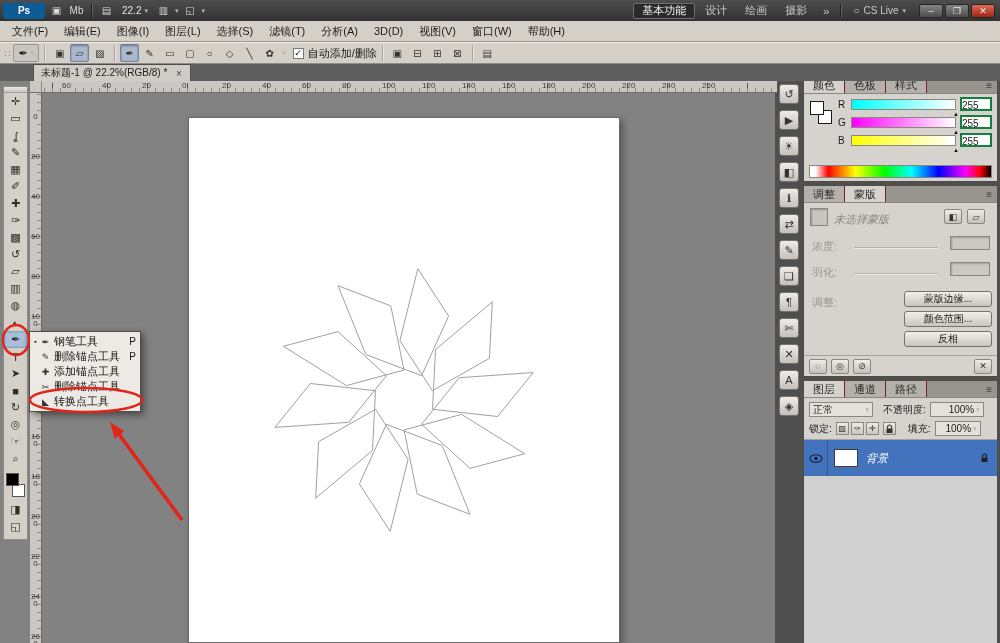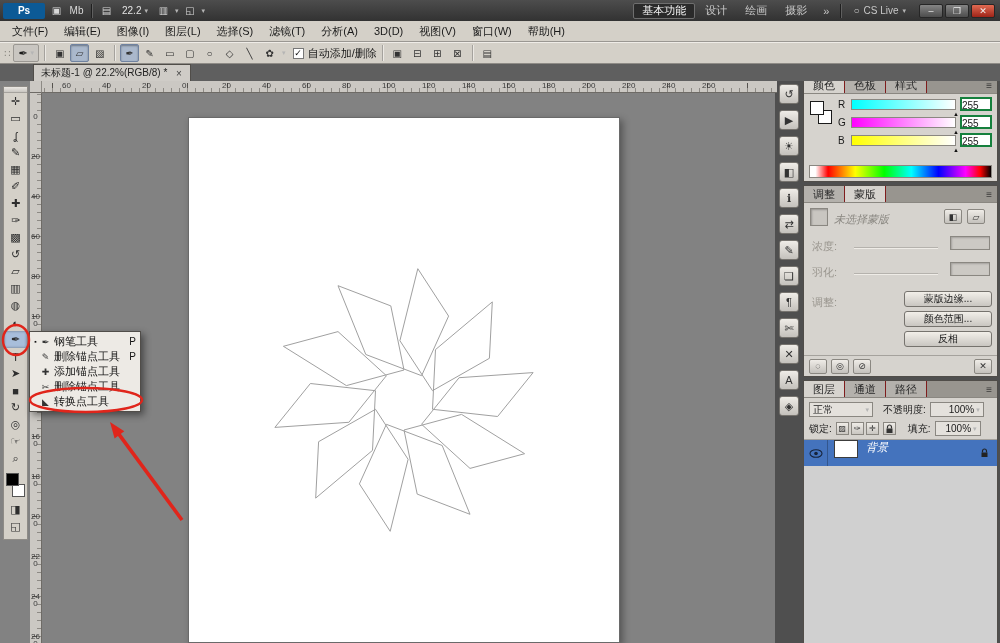--- a/index.html
+++ b/index.html
@@ -108,21 +108,21 @@
 .panel-layers .panel-body{height:245px}
 .lrow{position:absolute;left:0;right:0;display:flex;align-items:center;padding:0 5px;gap:4px;height:17px}
 .lrow1{top:3px}
 .lrow2{top:22px}
 .blend-box{width:64px;height:15px;background:#e4e1dc;border:1px solid #8a8781;display:flex;align-items:center;justify-content:space-between;padding:0 3px;font-size:10px;flex:none}
 .small-label{font-size:10px;white-space:nowrap}
 .val-box{height:15px;width:54px;background:#e4e1dc;border:1px solid #8a8781;display:flex;align-items:center;justify-content:flex-end;gap:2px;padding:0 3px;font-size:10px;flex:none}
 .lock-btn{width:13px;height:13px;border:1px solid #8a8781;background:linear-gradient(#efece7,#c9c6c1);font-size:8px;display:flex;align-items:center;justify-content:center;color:#333;flex:none}
 .lock-group{display:flex;gap:2px}
 .layer-list{position:absolute;left:0;right:0;top:41px;bottom:0;background:#d0d0d0;border-top:1px solid #a5a29d}
-.layer-row{height:26px;display:flex;background:#4473bd;color:#fff}
+.layer-row{height:36px;display:flex;align-items:center;background:#4473bd;color:#fff}
 .eye-cell{width:24px;height:100%;display:flex;align-items:center;justify-content:center;border-right:1px solid rgba(0,0,0,.25)}
 .layer-thumb{width:24px;height:18px;background:#fff;border:1px solid #3c3c3c;margin-left:6px;flex:none}
 .layer-name{margin-left:8px;font-style:italic;font-size:11px}
 .layer-lock{margin-left:auto;margin-right:8px;display:flex;align-items:center}
 
 .pen-flyout{position:absolute;left:29px;top:331px;width:112px;background:#edeae5;border:1px solid #504d49;box-shadow:3px 3px 7px rgba(0,0,0,.45);z-index:50;padding:2px 0}
 .fly-item{height:15px;display:flex;align-items:center;padding:0 4px 0 2px;font-size:11px;color:#141414}
 .fly-dot{width:7px;font-size:7px;text-align:center}
 .fly-ico{width:13px;font-size:9px;text-align:center;color:#333}
 .fly-label{flex:1;padding-left:2px;white-space:nowrap}

